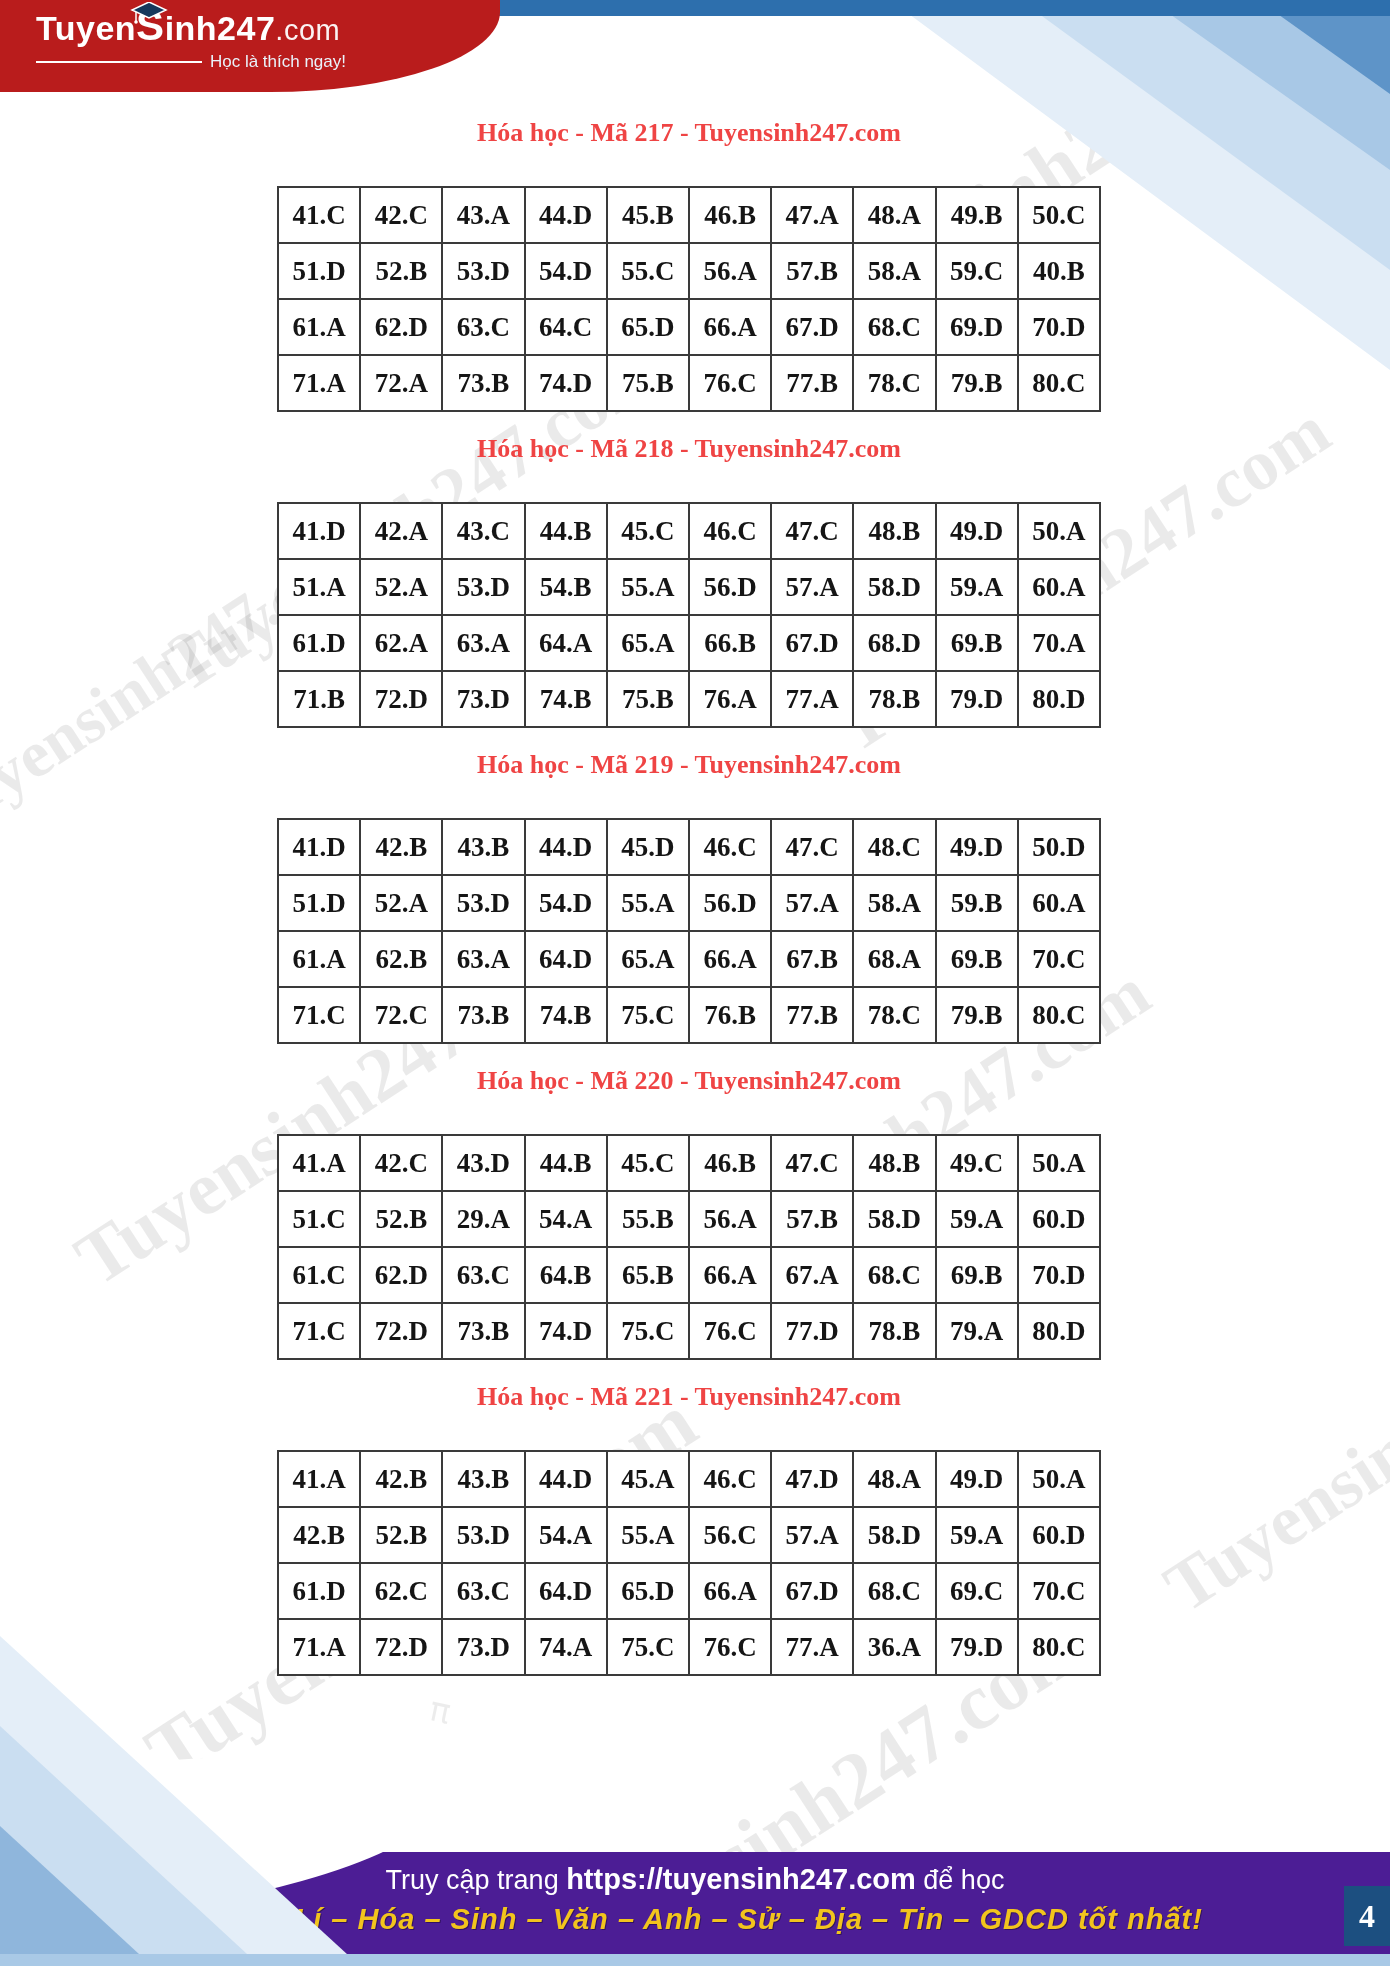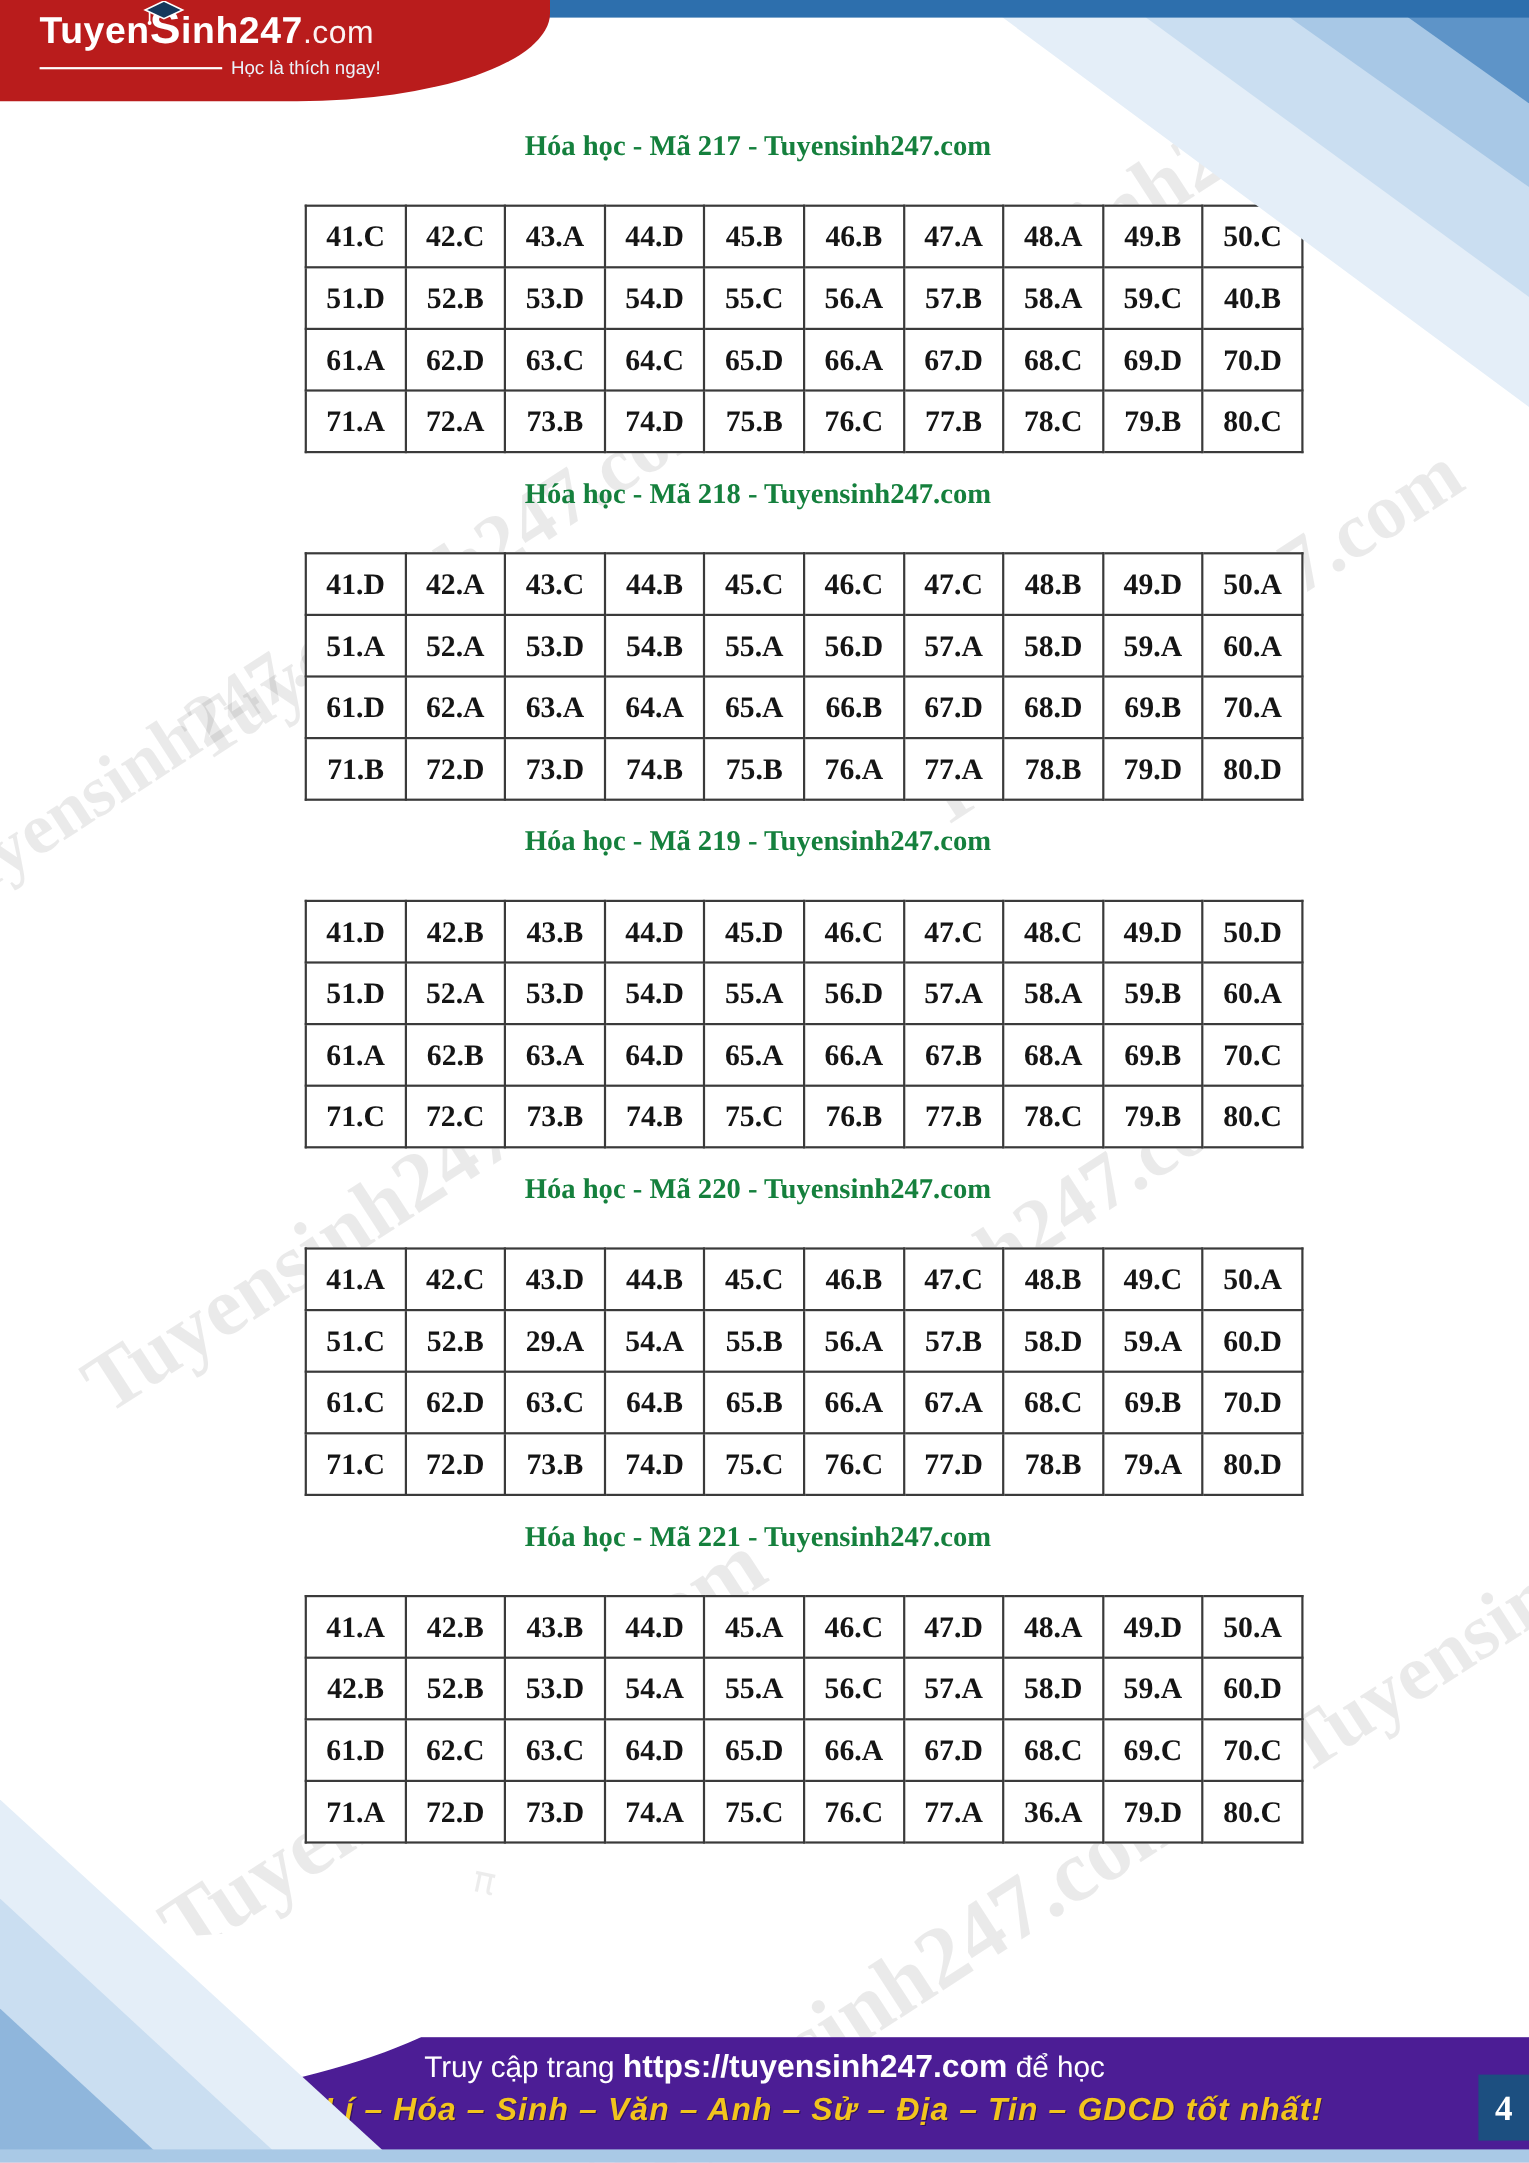--- a/index.html
+++ b/index.html
@@ -45,25 +45,25 @@
   .logo-s{position:relative;display:inline-block;font-size:42px;line-height:30px;}
   .logo-cap{position:absolute;left:-6px;top:-16px;}
   .logo-dotcom{font-weight:normal;font-size:29px;opacity:.95;}
   .logo-sub{display:flex;align-items:center;gap:8px;margin-top:2px;}
   .logo-line{flex:1;height:2px;background:#ffffff;}
   .logo-tagline{font-size:17px;color:#eaf3fb;white-space:nowrap;}
   
   #sections-host{position:absolute;z-index:2;top:0;left:0;width:100%;height:100%;}
   .answer-section{position:absolute;left:277px;width:824px;}
   .section-title{
-    margin:0;font-size:26px;line-height:32px;font-weight:bold;color:#15803d;
+    margin:0;font-size:26px;line-height:32px;font-weight:bold;color:#ef4444;
     text-align:center;font-family:"Liberation Serif", serif;
   }
   .answer-table{
-    margin-top:37px;width:908px;border-collapse:collapse;table-layout:fixed;
+    margin-top:37px;width:824px;border-collapse:collapse;table-layout:fixed;
     background:#fff;
   }
   .answer-table td{
     border:2px solid #3a3a3a;height:54px;text-align:center;vertical-align:middle;
     font-size:27px;font-weight:bold;color:#151515;font-family:"Liberation Serif", serif;
     padding:0;
   }
   
   .footer{position:absolute;z-index:2;left:0;right:0;bottom:0;height:114px;background:#4c1d95;overflow:visible;}
   .footer-curve{position:absolute;left:-210px;top:-86px;width:650px;height:150px;background:#ffffff;border-radius:50%;transform:rotate(-7deg);}

